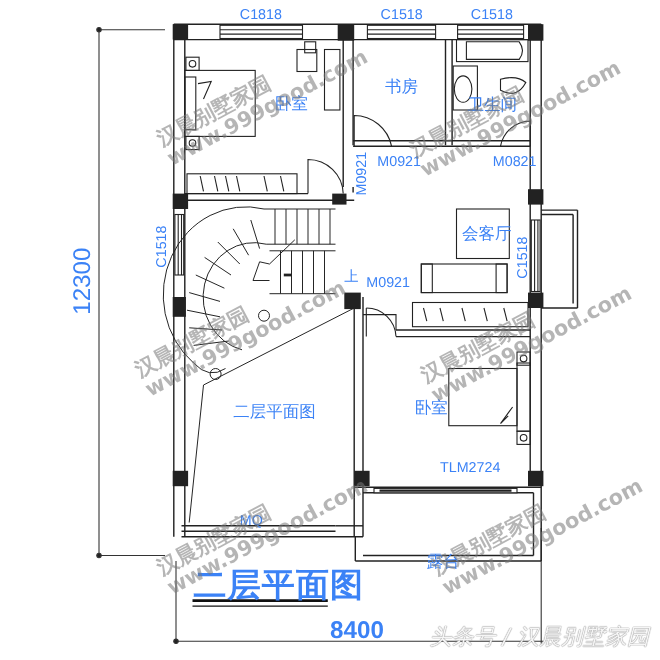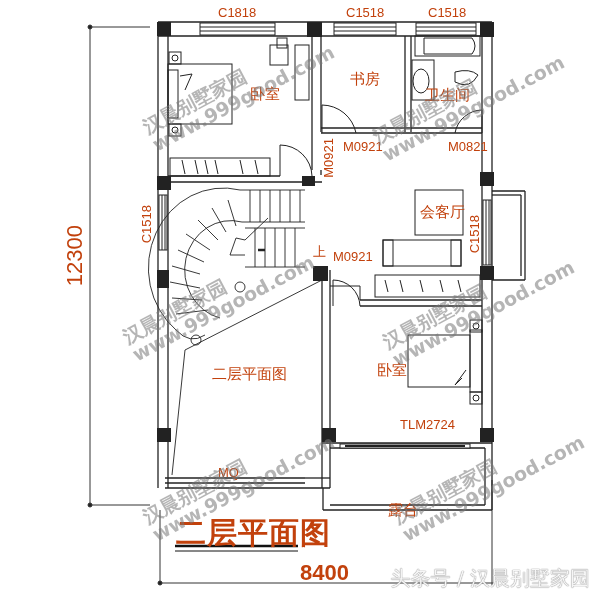--- a/index.html
+++ b/index.html
@@ -1,24 +1,24 @@
 <!DOCTYPE html>
 <html><head>
 <meta charset="utf-8">
 <style>
   html,body{margin:0;padding:0;background:#fff;}
   body{width:600px;height:600px;position:relative;overflow:hidden;font-family:"DejaVu Sans",sans-serif;color:#222;}
   svg{position:absolute;left:0;top:0;}
-  .lbl{position:absolute;font-family:"Liberation Sans",sans-serif;font-size:13px;color:#c2410c;white-space:nowrap;line-height:1;}
+  .lbl{position:absolute;font-family:"Liberation Sans",sans-serif;font-size:13px;color:#3b82f6;white-space:nowrap;line-height:1;}
   .cn{font-family:"DejaVu Sans",sans-serif;font-size:15px;}
   .vert{writing-mode:vertical-rl;transform:rotate(180deg);}
   .big{font-size:22px;}
   .title{font-family:"DejaVu Serif",serif;font-weight:bold;font-size:30px;letter-spacing:1px;}
   .wm{position:absolute;font-family:"DejaVu Sans",sans-serif;color:rgba(120,120,120,0.55);font-size:19px;transform:rotate(-28deg);transform-origin:left top;white-space:nowrap;line-height:1.05;font-weight:bold;}
-  .footer{position:absolute;right:10px;bottom:8px;font-size:20px;color:rgba(255,255,255,0.92);text-shadow:0 0 1px #888,0 0 1px #888;font-family:"DejaVu Sans",sans-serif;}
+  .footer{position:absolute;right:10px;bottom:8px;font-size:20px;color:rgba(255,255,255,0.92);text-shadow:0 0 1px #888,0 0 1px #888;font-family:"DejaVu Sans",sans-serif;font-style:italic;}
 </style>
 </head>
 <body>
 
 <svg width="600" height="600" viewBox="0 0 600 600" xmlns="http://www.w3.org/2000/svg" fill="none" stroke="#222" stroke-width="1.2">
 
   <g stroke="#333" stroke-width="1">
     <line x1="90" y1="27" x2="90" y2="505"></line>
     <line x1="88" y1="27" x2="150" y2="27"></line>
     <line x1="88" y1="505" x2="150" y2="505"></line>

